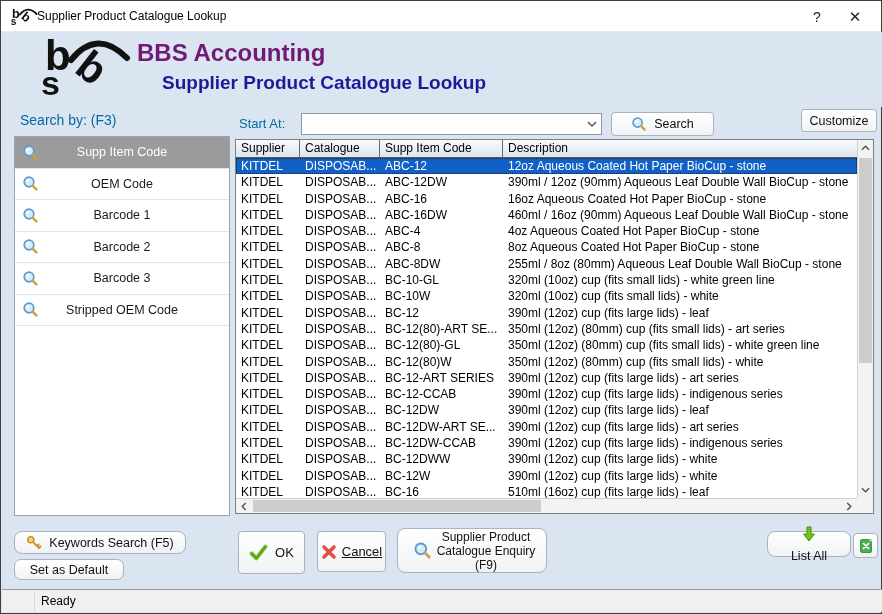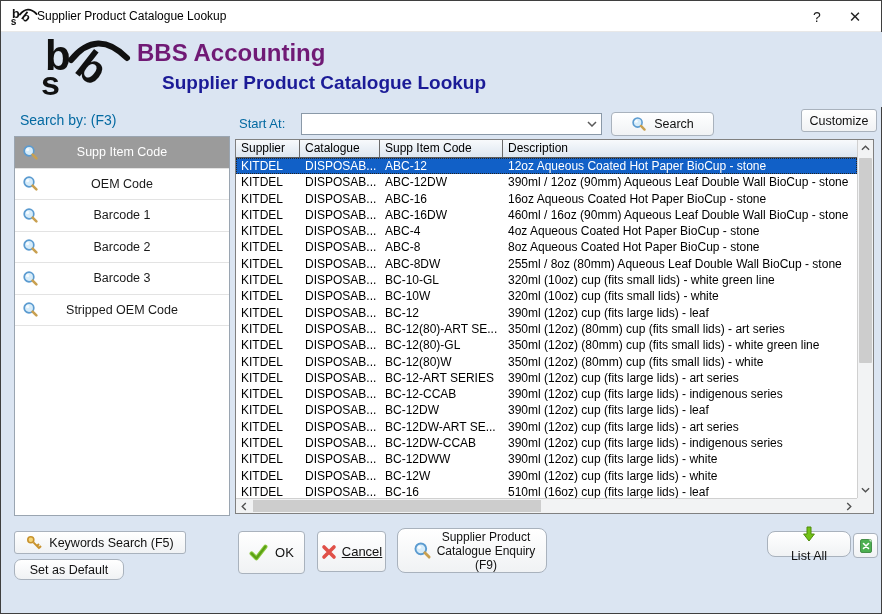--- a/index.html
+++ b/index.html
@@ -85,21 +85,21 @@
   .vscroll .up { top:0; left:0; right:0; height:16px; }
   .vscroll .down { bottom:0; left:0; right:0; height:16px; }
   .vthumb { position:absolute; left:1px; right:1px; top:18px; height:205px; background:#cdcdcd;
             border-radius:1px; }
   .hscroll .left { left:0; top:0; bottom:0; width:16px; }
   .hscroll .right { right:0; top:0; bottom:0; width:16px; }
   .hthumb { position:absolute; top:1px; bottom:1px; left:17px; width:288px; background:#cdcdcd; }
   .corner { position:absolute; right:0; bottom:0; width:16px; height:15px; background:#f2f3f4; }
 
   
-  .btn-keywords { position:absolute; left:12px; top:424px; width:172px; height:23px; border-radius:3px; }
+  .btn-keywords { position:absolute; left:12px; top:424px; width:172px; height:23px; border-radius:8px; }
   .btn-setdefault { position:absolute; left:12px; top:452px; width:110px; height:21px; border-radius:7px; }
   .btn-ok { position:absolute; left:236px; top:424px; width:67px; height:43px; font-size:13px; }
   .btn-cancel { position:absolute; left:315px; top:424px; width:69px; height:41px; font-size:13px; gap:5px;text-decoration:underline; }
   .btn-enquiry { position:absolute; left:395px; top:421px; width:150px; height:45px; border-radius:8px;
                  gap:5px; padding-left:4px; }
   .btn-enquiry .lines { display:flex; flex-direction:column; align-items:center; font-size:12px;
                         line-height:14px; }
   .btn-listall { position:absolute; left:765px; top:424px; width:84px; height:26px; border-radius:8px;flex-direction:column; }
   .btn-excel { position:absolute; left:851px; top:426px; width:25px; height:25px; border-radius:4px; }
   .icon16 { width:16px; height:16px; display:inline-flex; }
@@ -456,14 +456,18 @@
       <span class="icon16">
           <svg viewBox="0 0 16 16" width="100%" height="100%">
             <rect x="2.5" y="1.5" width="11" height="13" rx="1.5" fill="#4caf50" stroke="#2e7d32" stroke-width="0.8"></rect>
             <path d="M10.5 1.5 h3 v3 z" fill="#c8e6c9"></path>
             <path d="M5.5 5.5 l5 5 M10.5 5.5 l-5 5" stroke="#ffffff" stroke-width="1.6" stroke-linecap="round"></path>
           </svg>
         </span>
     </div>
   </div>
 
+  <div class="statusbar">
+    <div class="status-cell"></div>
+    <span class="status-text">Ready</span>
+  </div>
 
 </div>
 
 </body></html>

